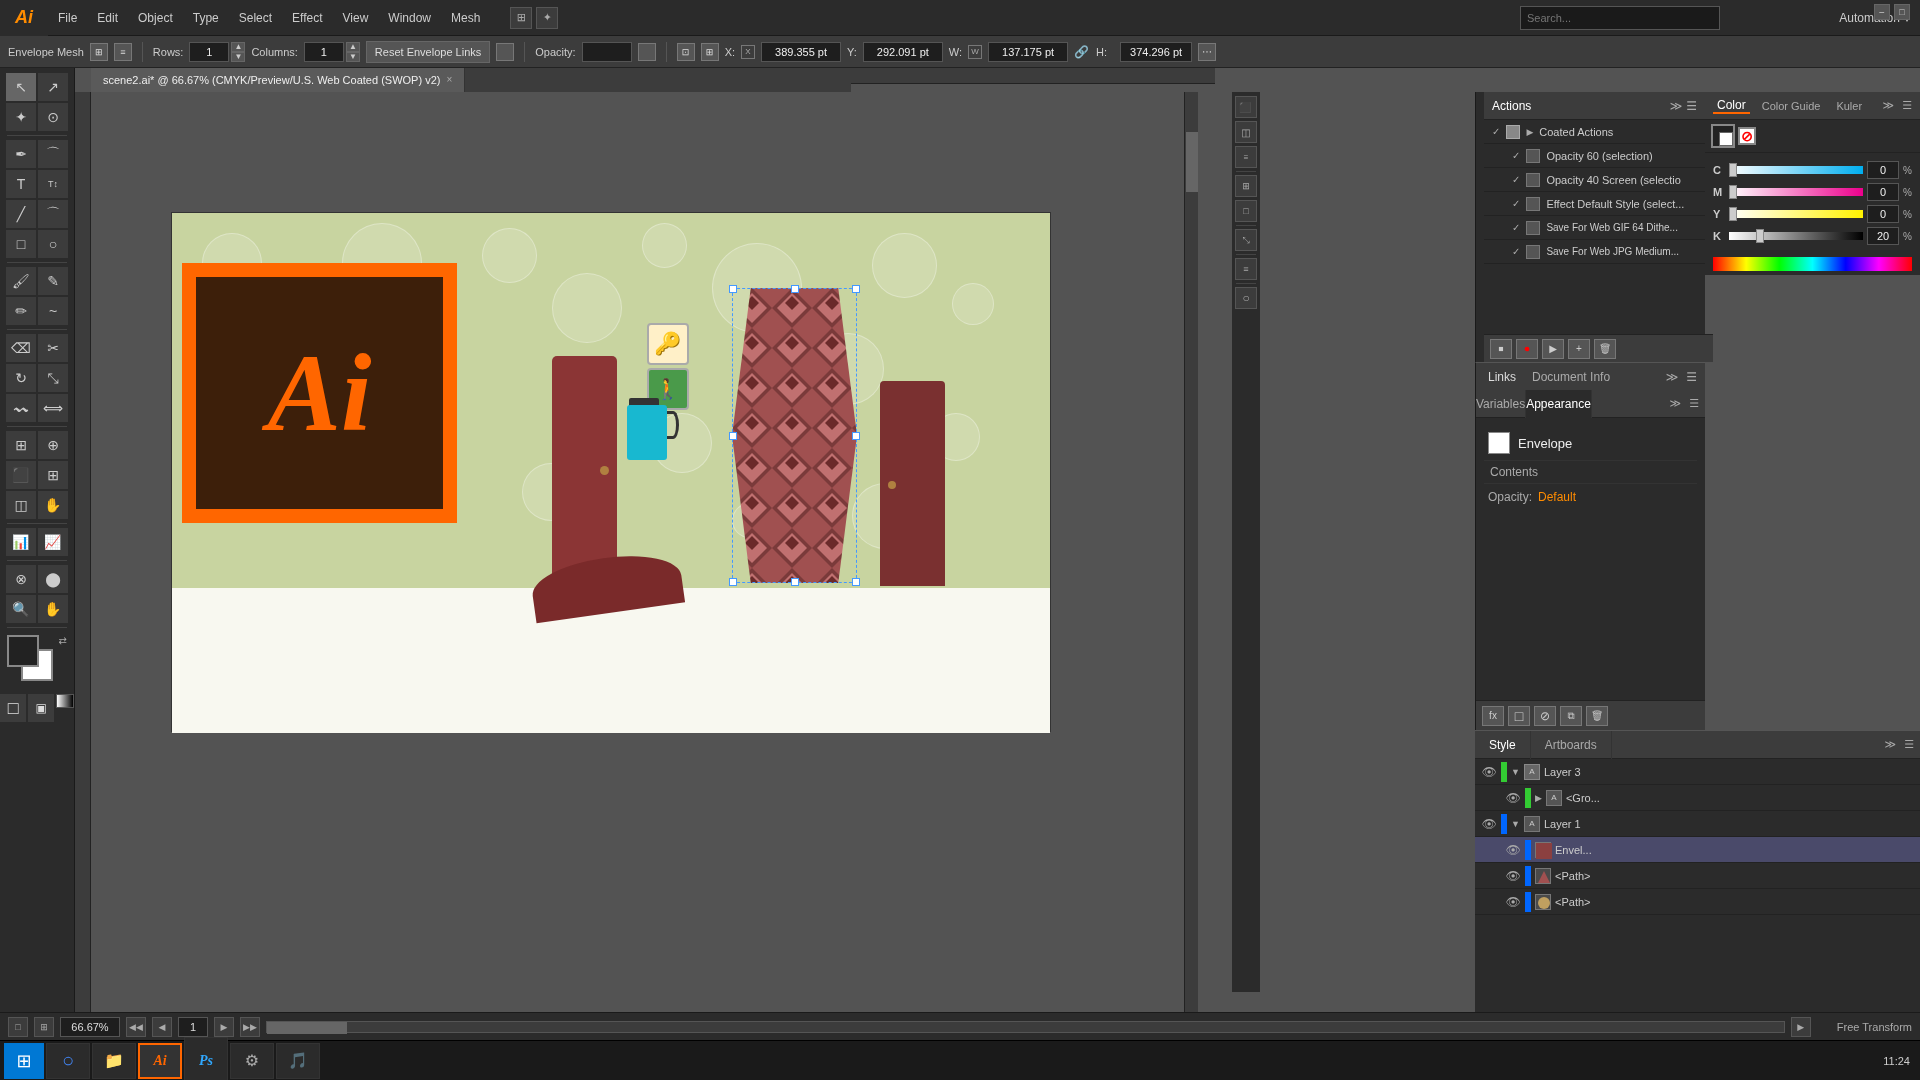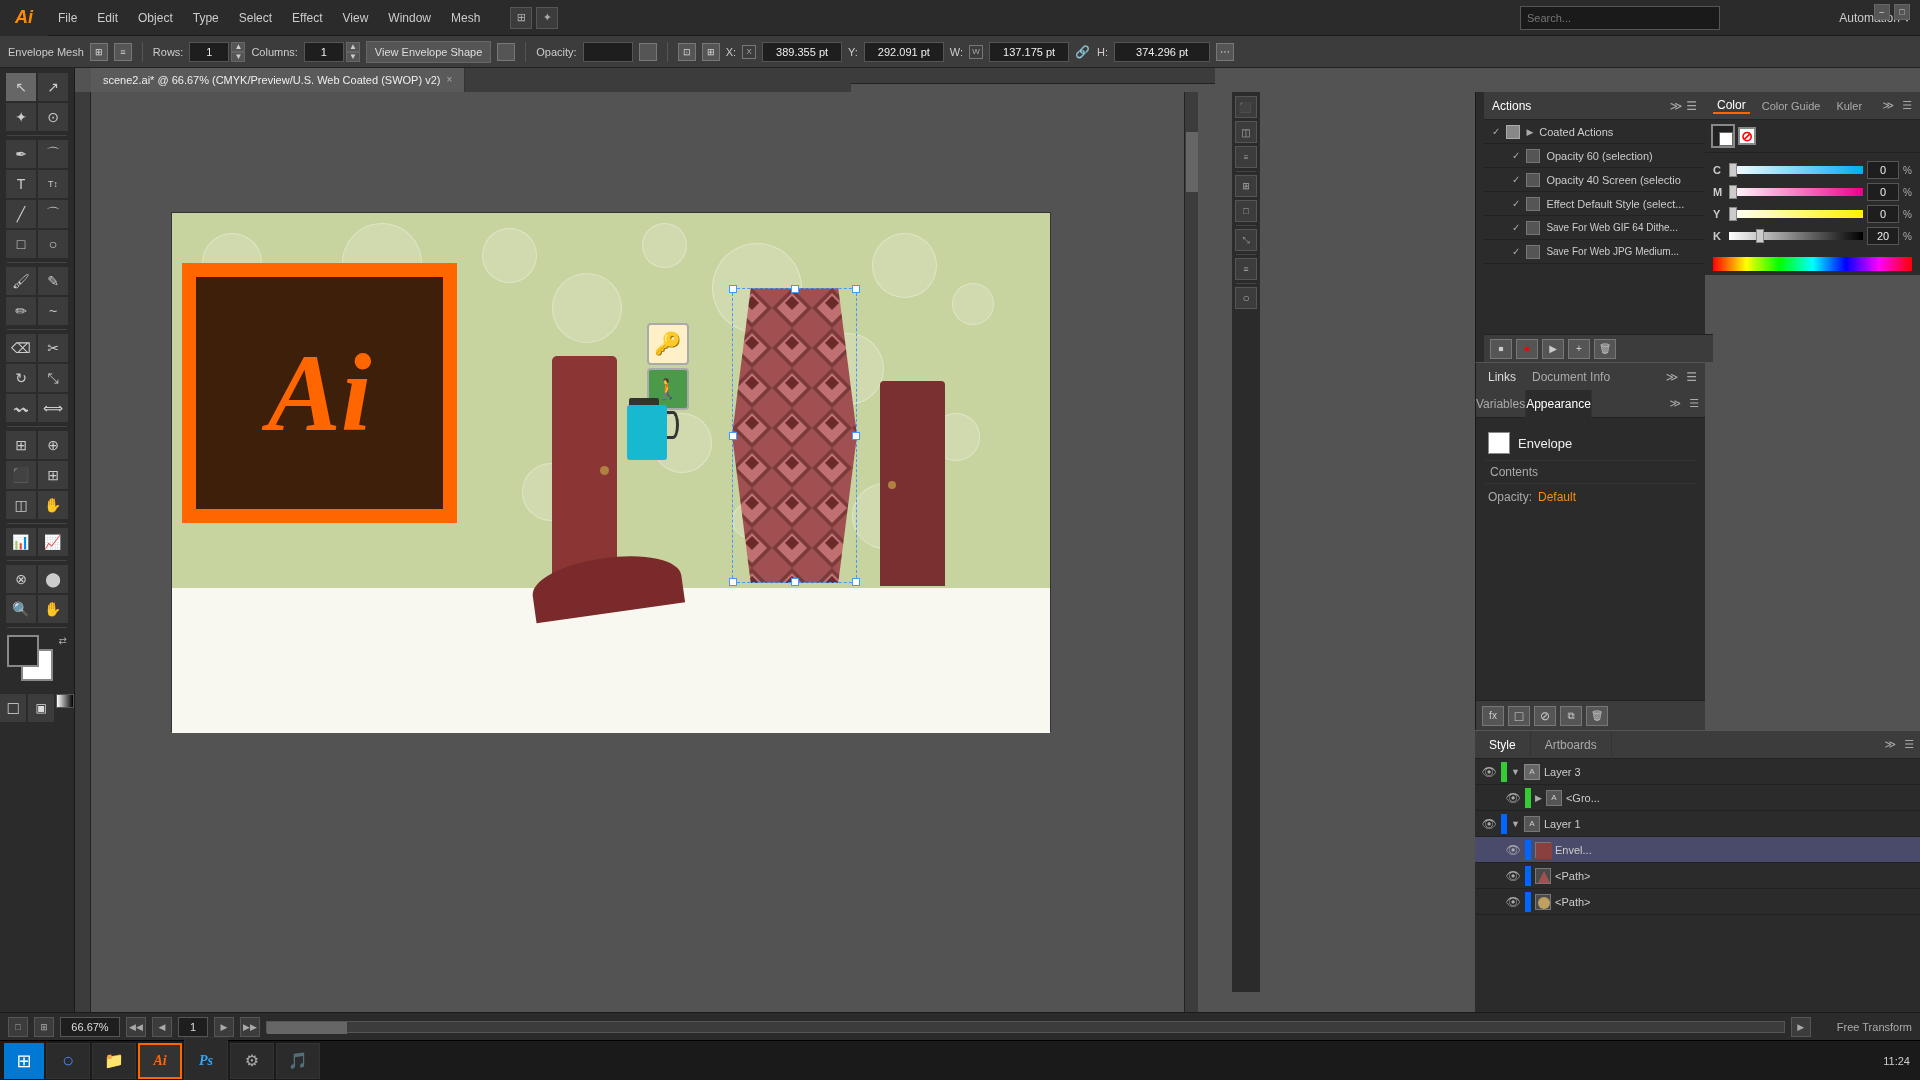--- a/index.html
+++ b/index.html
@@ -187,40 +187,40 @@
     </div>
   </div>
   <span class="options-label">Columns:</span>
   <div class="val-group">
     <input type="text" class="options-input" value="1" style="">
     <div class="spin-group">
       <div class="spin-btn">▲</div>
       <div class="spin-btn">▼</div>
     </div>
   </div>
-  <button class="options-btn">View Envelope Shape</button>
+  <button class="options-btn">Reset Envelope Links</button>
   <div style="width:18px;height:18px;background:#555;border:1px solid #777;"></div>
   <div class="options-sep"></div>
   <span class="options-label">Opacity:</span>
   <input type="text" class="options-input" style="width: 50px; padding-left: 48px;" value="100%">
   <div style="width:18px;height:18px;background:#555;border:1px solid #777;cursor:pointer;"></div>
   <div class="options-sep"></div>
   <div style="width:18px;height:18px;background:#555;border:1px solid #777;cursor:pointer;font-size:9px;color:#ddd;display:flex;align-items:center;justify-content:center;">⊡</div>
   <div style="width:18px;height:18px;background:#555;border:1px solid #777;cursor:pointer;font-size:9px;color:#ddd;display:flex;align-items:center;justify-content:center;">⊞</div>
   <span class="options-label">X:</span>
   <div style="width:14px;height:14px;border:1px solid #777;display:flex;align-items:center;justify-content:center;font-size:8px;color:#aaa;">X</div>
   <input type="text" class="options-input" style="width: 80px;" value="389.355 pt">
   <span class="options-label">Y:</span>
   <input type="text" class="options-input" style="width: 80px;" value="292.091 pt">
   <span class="options-label">W:</span>
   <div style="width:14px;height:14px;border:1px solid #777;display:flex;align-items:center;justify-content:center;font-size:8px;color:#aaa;">W</div>
   <input type="text" class="options-input" style="width: 80px;" value="137.175 pt">
   <div style="width:16px;height:16px;color:#aaa;font-size:12px;cursor:pointer;display:flex;align-items:center;justify-content:center;">🔗</div>
   <span class="options-label">H:</span>
-  <input type="text" class="options-input" style="width: 96px;" value="374.296 pt">
+  <input type="text" class="options-input" style="width: 72px; margin-left: 7px;" value="374.296 pt">
   <div style="width:18px;height:18px;background:#555;border:1px solid #777;cursor:pointer;font-size:10px;color:#ddd;display:flex;align-items:center;justify-content:center;">⋯</div>
 </div>
 
 <div id="ruler-h" style="position:absolute;top:68px;left:91px;width:1124px;height:16px;background:#3c3c3c;border-bottom:1px solid #222;">
   
 </div>
 
 <div id="tab-bar" style="position:absolute;top:68px;left:91px;width:760px;height:24px;background:#3c3c3c;display:flex;align-items:center;z-index:20;">
   <div class="tab-item">
     <span style="font-size:11px;color:#eee;">scene2.ai* @ 66.67% (CMYK/Preview/U.S. Web Coated (SWOP) v2)</span>

